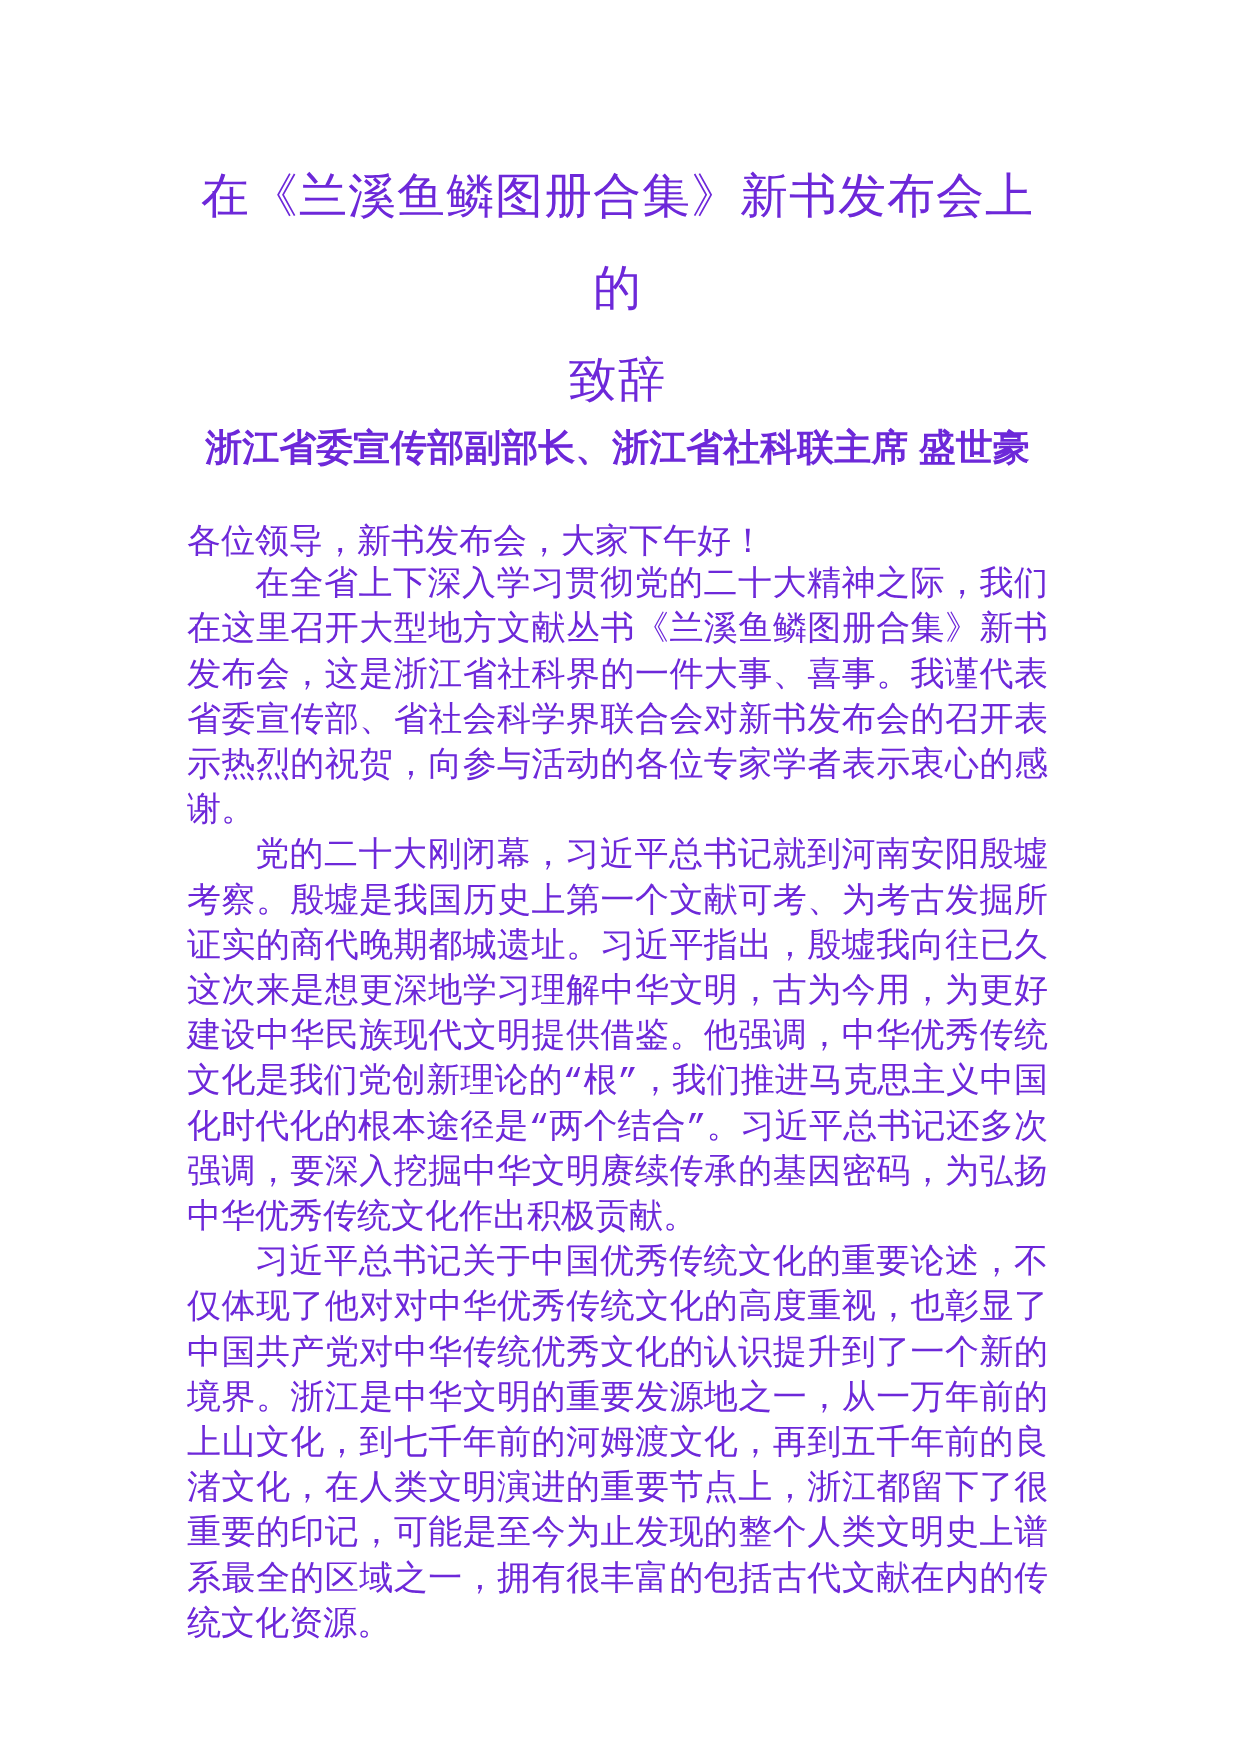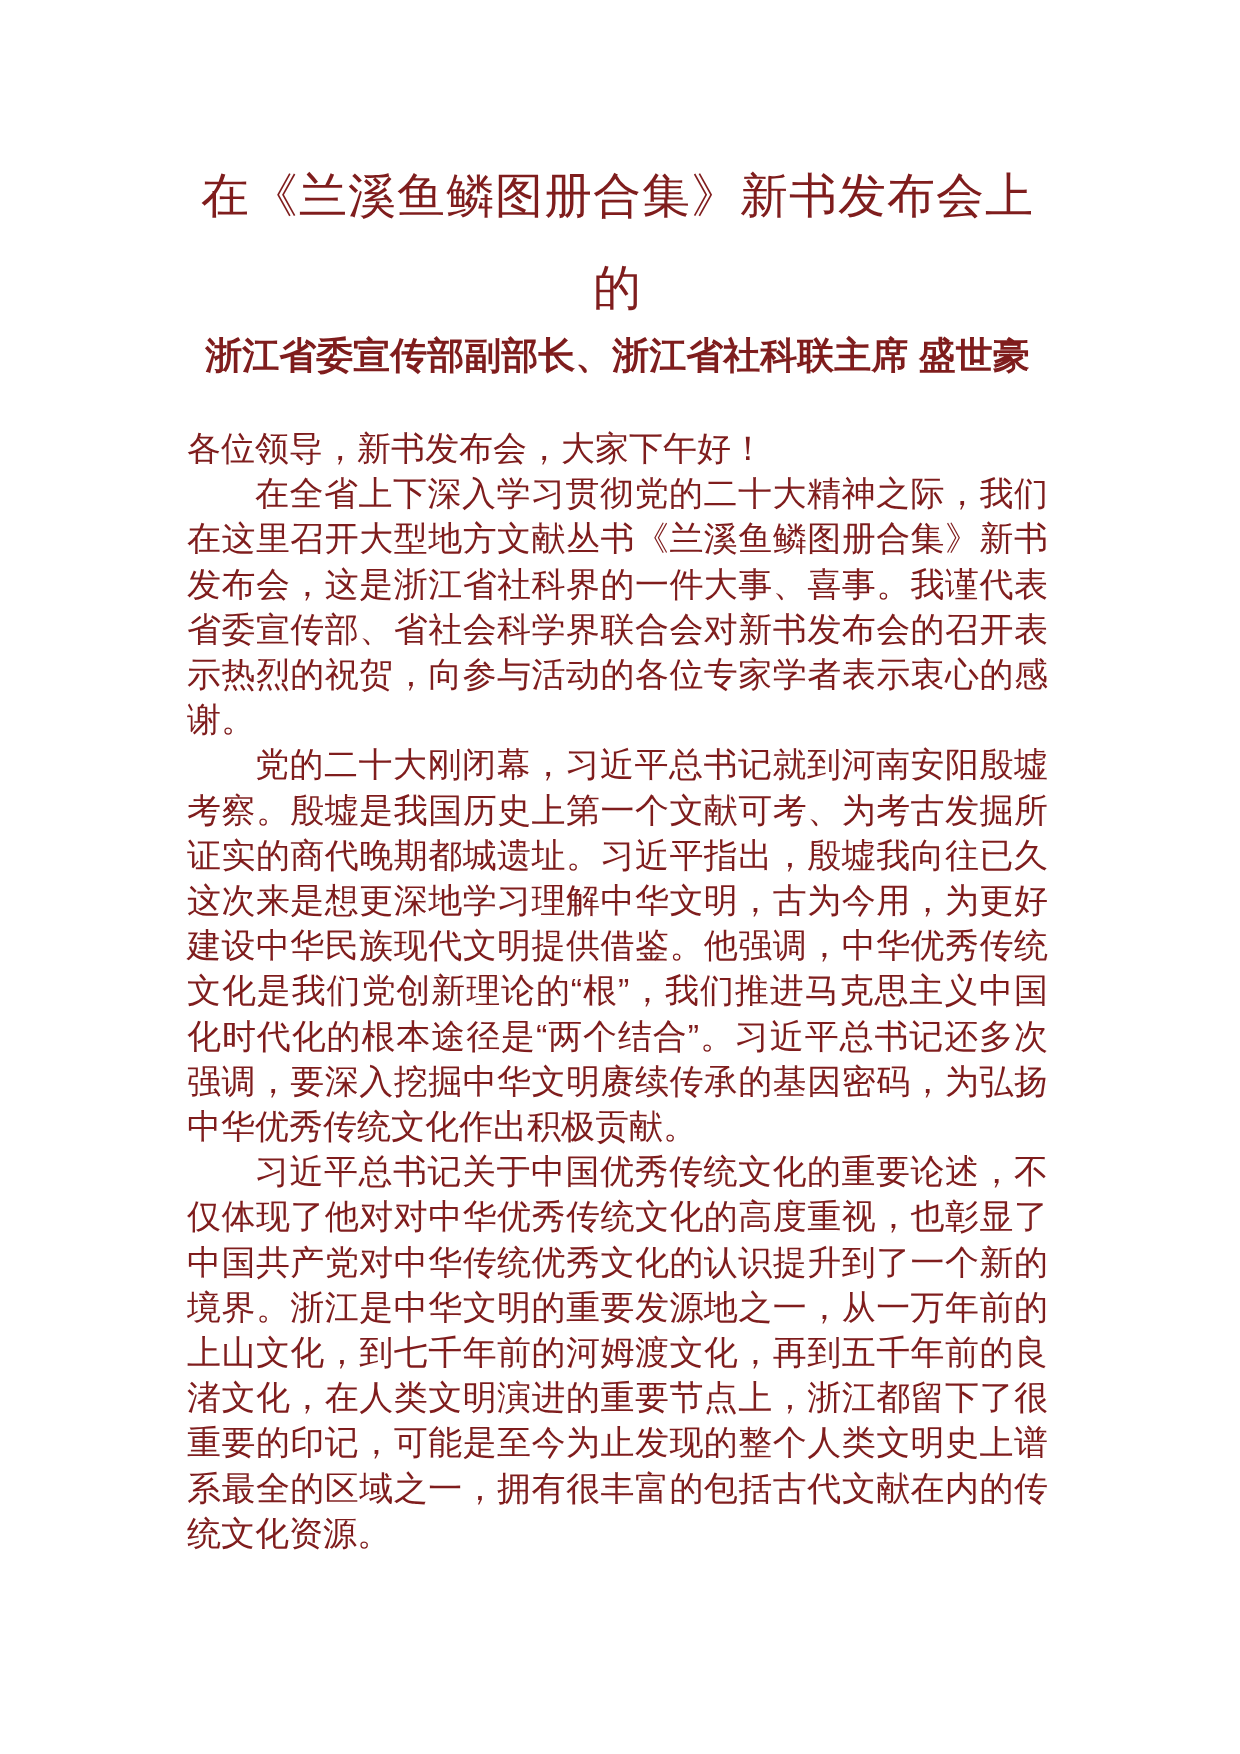--- a/index.html
+++ b/index.html
@@ -3,21 +3,21 @@
 <meta charset="utf-8">
 <style>
   * { margin: 0; padding: 0; box-sizing: border-box; }
   html, body { background: #888; }
   .page {
     position: relative;
     width: 1240px;
     height: 1754px;
     margin: 0 auto;
     background: #ffffff;
-    color: #7f1d1d;
+    color: #6d28d9;
     font-family: "Liberation Sans", "DejaVu Sans", sans-serif;
     padding: 150px 192px 0 187px;
     overflow: hidden;
   }
   .doc-title {
     text-align: center;
     font-size: 48px;
     line-height: 92px;
     font-weight: 400;
     letter-spacing: 1px;
@@ -34,29 +34,31 @@
   }
   .doc-body p {
     font-size: 34px;
     line-height: 45.2px;
     text-align: justify;
     text-justify: inter-ideograph;
     word-break: break-all;
   }
   .doc-body p.indented {
     text-indent: 2em;
+    font-family: Liberation Mono, monospace;
   }
 </style>
 </head>
 <body>
 
 <div class="page">
 
   <div class="doc-title">
     <div>在《兰溪鱼鳞图册合集》新书发布会上的</div>
+    <div>致辞</div>
   </div>
 
   <div class="author-line">浙江省委宣传部副部长、浙江省社科联主席 盛世豪</div>
 
   <div class="doc-body">
     <p>各位领导，新书发布会，大家下午好！</p>
     <p class="indented">在全省上下深入学习贯彻党的二十大精神之际，我们在这里召开大型地方文献丛书《兰溪鱼鳞图册合集》新书发布会，这是浙江省社科界的一件大事、喜事。我谨代表省委宣传部、省社会科学界联合会对新书发布会的召开表示热烈的祝贺，向参与活动的各位专家学者表示衷心的感谢。</p>
     <p class="indented">党的二十大刚闭幕，习近平总书记就到河南安阳殷墟考察。殷墟是我国历史上第一个文献可考、为考古发掘所证实的商代晚期都城遗址。习近平指出，殷墟我向往已久这次来是想更深地学习理解中华文明，古为今用，为更好建设中华民族现代文明提供借鉴。他强调，中华优秀传统文化是我们党创新理论的“根”，我们推进马克思主义中国化时代化的根本途径是“两个结合”。习近平总书记还多次强调，要深入挖掘中华文明赓续传承的基因密码，为弘扬中华优秀传统文化作出积极贡献。</p>
     <p class="indented">习近平总书记关于中国优秀传统文化的重要论述，不仅体现了他对对中华优秀传统文化的高度重视，也彰显了中国共产党对中华传统优秀文化的认识提升到了一个新的境界。浙江是中华文明的重要发源地之一，从一万年前的上山文化，到七千年前的河姆渡文化，再到五千年前的良渚文化，在人类文明演进的重要节点上，浙江都留下了很重要的印记，可能是至今为止发现的整个人类文明史上谱系最全的区域之一，拥有很丰富的包括古代文献在内的传统文化资源。</p>
   </div>

